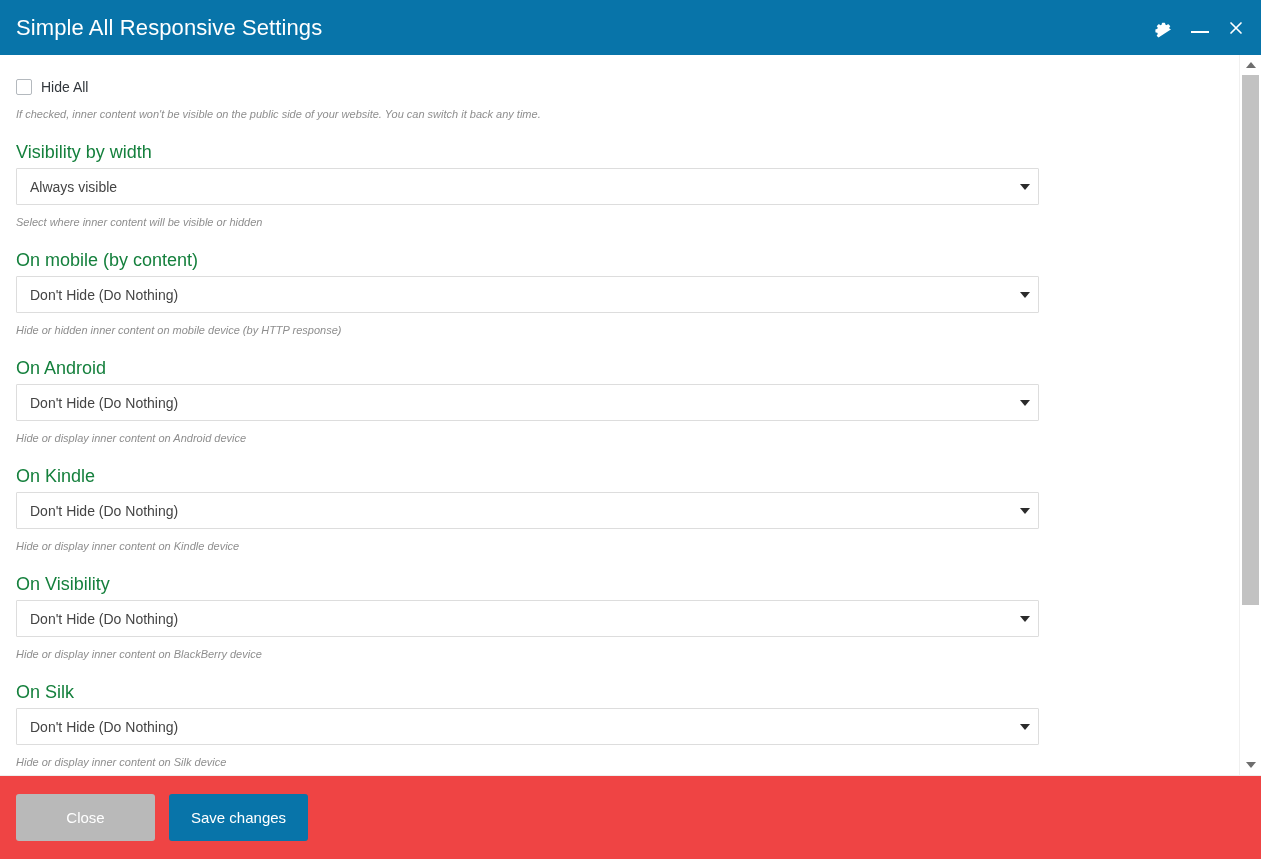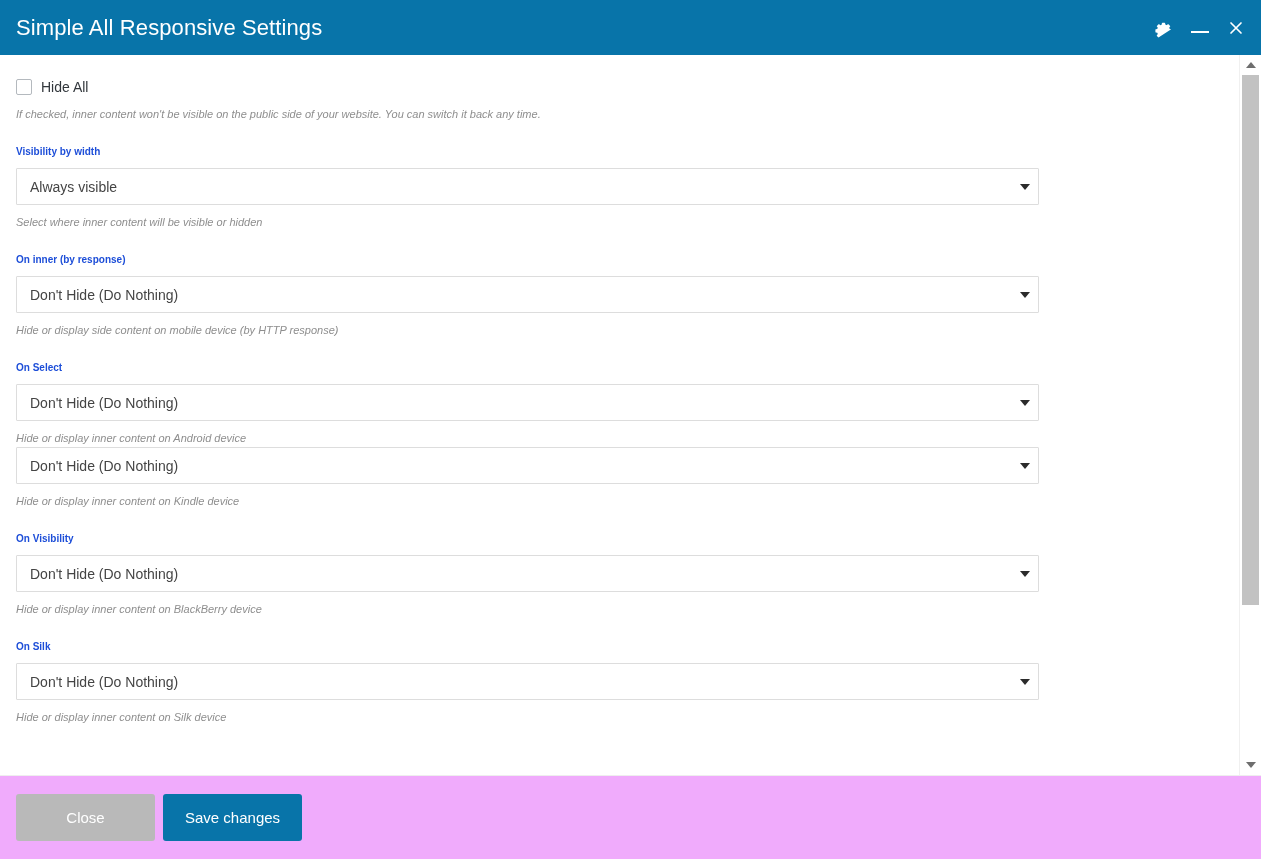--- a/index.html
+++ b/index.html
@@ -114,25 +114,25 @@
 
   .help-text {
     font-size: 11px;
     font-style: italic;
     color: #8e8e8e;
     margin: 8px 0 0 0;
     line-height: 18px;
   }
 
   .field-label {
-    font-size: 10px;
-    color: #1d4ed8;
+    font-size: 18px;
+    color: #15803d;
     margin: 20px 0 7px 0;
     line-height: 18px;
-    font-weight: 700;
+    font-weight: 400;
   }
 
   .select-wrap {
     position: relative;
     width: 1023px;
     height: 37px;
     box-sizing: border-box;
   }
   .select-box {
     width: 100%;
@@ -208,27 +208,27 @@
     width: 17px;
     height: 530px;
     background: #c2c2c2;
     cursor: pointer;
   }
 
   
   .modal-footer {
     height: 84px;
     min-height: 84px;
-    background: #f0abfc;
+    background: #ef4444;
     border-top: 1px solid #eeeeee;
     display: flex;
     align-items: center;
     padding: 0 0 0 16px;
     box-sizing: border-box;
-    gap: 8px;
+    gap: 14px;
   }
   .btn {
     border: 0;
     border-radius: 3px;
     font-size: 15px;
     font-family: "Liberation Sans", sans-serif;
     cursor: pointer;
     height: 47px;
     display: inline-flex;
     align-items: center;
@@ -285,34 +285,35 @@
       </div>
       <div class="help-text">If checked, inner content won't be visible on the public side of your website. You can switch it back any time.</div>
 
       <div class="field-label">Visibility by width</div>
       <div class="select-wrap">
         <div class="select-box">Always visible</div>
         <span class="select-arrow"></span>
       </div>
       <div class="help-text">Select where inner content will be visible or hidden</div>
 
-      <div class="field-label">On inner (by response)</div>
-      <div class="select-wrap">
-        <div class="select-box">Don't Hide (Do Nothing)</div>
-        <span class="select-arrow"></span>
-      </div>
-      <div class="help-text">Hide or display side content on mobile device (by HTTP response)</div>
-
-      <div class="field-label">On Select</div>
+      <div class="field-label">On mobile (by content)</div>
+      <div class="select-wrap">
+        <div class="select-box">Don't Hide (Do Nothing)</div>
+        <span class="select-arrow"></span>
+      </div>
+      <div class="help-text">Hide or hidden inner content on mobile device (by HTTP response)</div>
+
+      <div class="field-label">On Android</div>
       <div class="select-wrap">
         <div class="select-box">Don't Hide (Do Nothing)</div>
         <span class="select-arrow"></span>
       </div>
       <div class="help-text">Hide or display inner content on Android device</div>
 
+      <div class="field-label">On Kindle</div>
       <div class="select-wrap">
         <div class="select-box">Don't Hide (Do Nothing)</div>
         <span class="select-arrow"></span>
       </div>
       <div class="help-text">Hide or display inner content on Kindle device</div>
 
       <div class="field-label">On Visibility</div>
       <div class="select-wrap">
         <div class="select-box">Don't Hide (Do Nothing)</div>
         <span class="select-arrow"></span>

